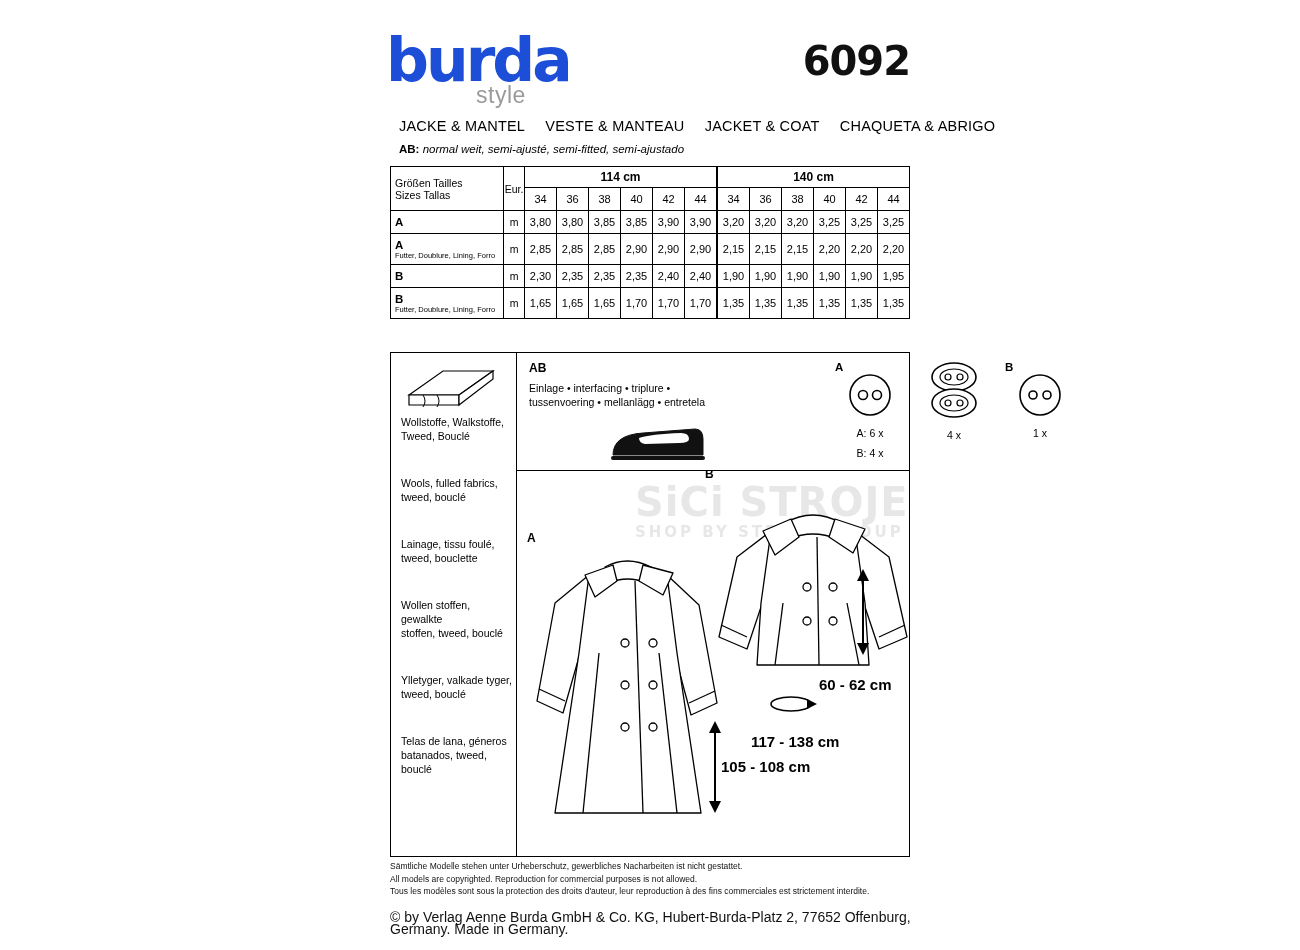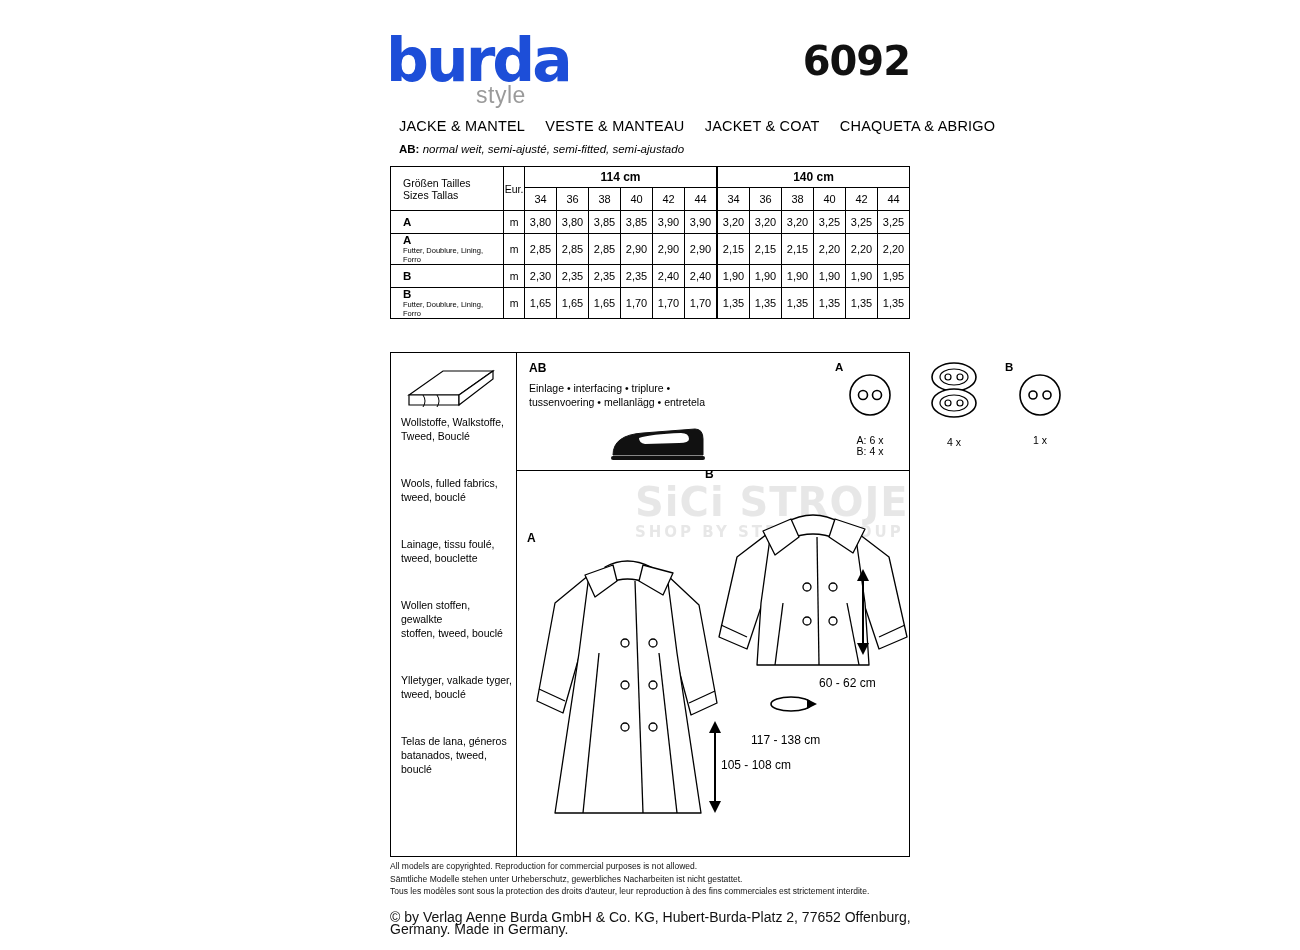--- a/index.html
+++ b/index.html
@@ -91,21 +91,21 @@
     font-weight: normal;
     height: 22px;
   }
   .fab-table .hdr-width {
     font-weight: bold;
     font-size: 12px;
     height: 20px;
   }
   .fab-table .lbl {
     text-align: left;
-    padding-left: 12px;
+    padding-left: 4px;
     font-size: 10.5px;
     line-height: 12px;
   }
   .fab-table .lbl b { font-size: 11.5px; }
   .fab-table .lbl .sub {
     font-size: 7.5px;
     display: block;
     line-height: 9px;
   }
   .fab-table .unit { width: 20px; font-size: 10.5px; }
@@ -177,37 +177,37 @@
     position: absolute;
     text-align: center;
     font-size: 10.5px;
   }
   .notion .cap {
     font-weight: bold;
     font-size: 11.5px;
     display: block;
     text-align: left;
   }
-  .notion .cnt { margin-top: 14px; line-height: 11px; }
+  .notion .cnt { margin-top: 2px; line-height: 20px; }
 
   .panel-right-bottom {
     position: absolute;
     left: 126px; top: 118px;
     right: 0; bottom: 0;
     overflow: hidden;
   }
   .view-label {
     position: absolute;
     font-weight: bold;
     font-size: 12px;
   }
   .measure-text {
     position: absolute;
-    font-size: 12px;
-    font-weight: normal;
+    font-size: 15px;
+    font-weight: bold;
     white-space: nowrap;
   }
 
   
   .watermark {
     position: absolute;
     left: 118px;
     top: 8px;
     font-family: "DejaVu Sans", sans-serif;
     font-weight: bold;
@@ -491,19 +491,19 @@
 
       <svg style="position:absolute; left:248px; top:222px;" width="56" height="22">
         <ellipse cx="26" cy="11" rx="20" ry="7" fill="none" stroke="#000" stroke-width="1.6"></ellipse>
         <polygon points="52,11 42,6 42,16" fill="#000"></polygon>
       </svg>
       <div class="measure-text" style="left:234px; top:246px;margin-top:16px;">117 - 138 cm</div>
     </div>
   </div>
 
   <div class="footer">
+    <div>Sämtliche Modelle stehen unter Urheberschutz, gewerbliches Nacharbeiten ist nicht gestattet.</div>
     <div>All models are copyrighted. Reproduction for commercial purposes is not allowed.</div>
-    <div>Sämtliche Modelle stehen unter Urheberschutz, gewerbliches Nacharbeiten ist nicht gestattet.</div>
     <div>Tous les modèles sont sous la protection des droits d'auteur, leur reproduction à des fins commerciales est strictement interdite.</div>
     <div class="big">© by Verlag Aenne Burda GmbH &amp; Co. KG, Hubert-Burda-Platz 2, 77652 Offenburg, Germany. Made in Germany.</div>
   </div>
 
 </div>
 
 </body></html>

